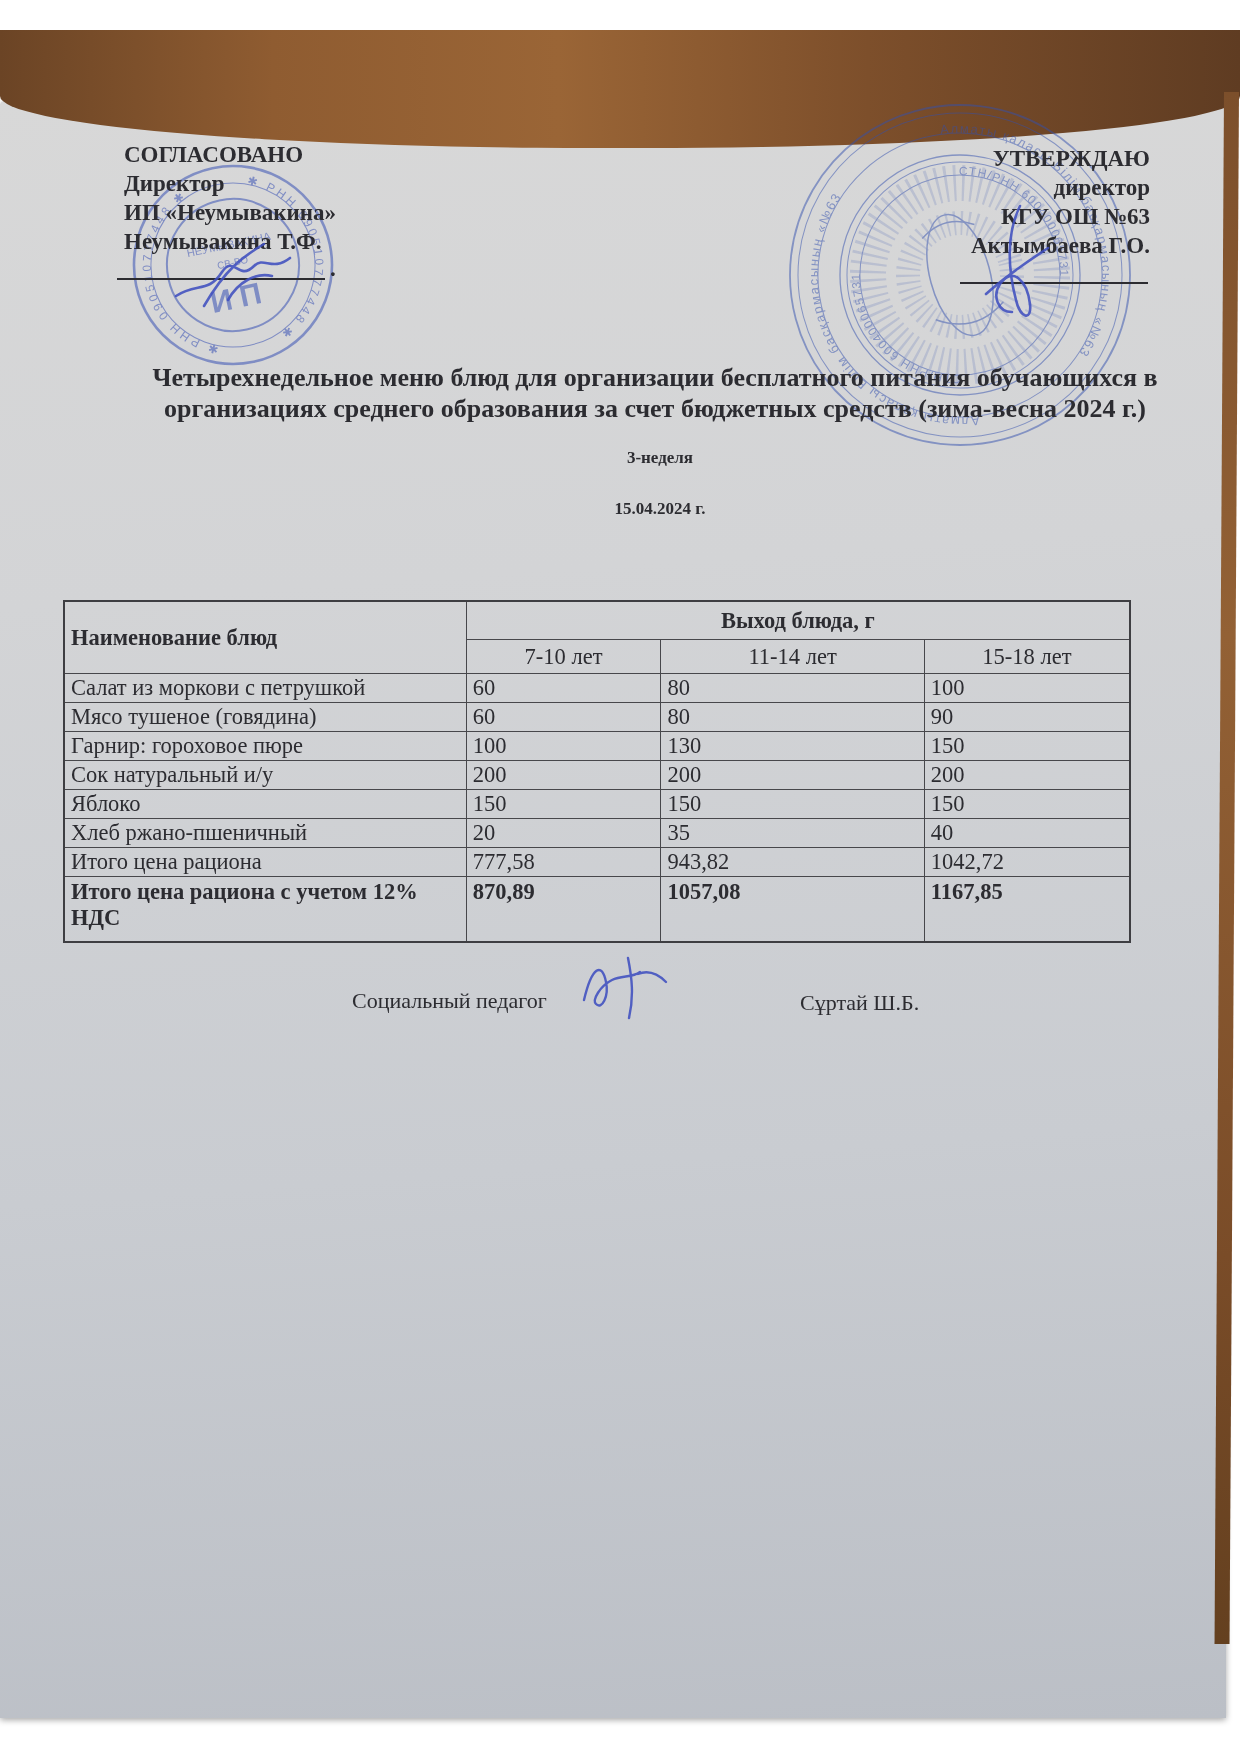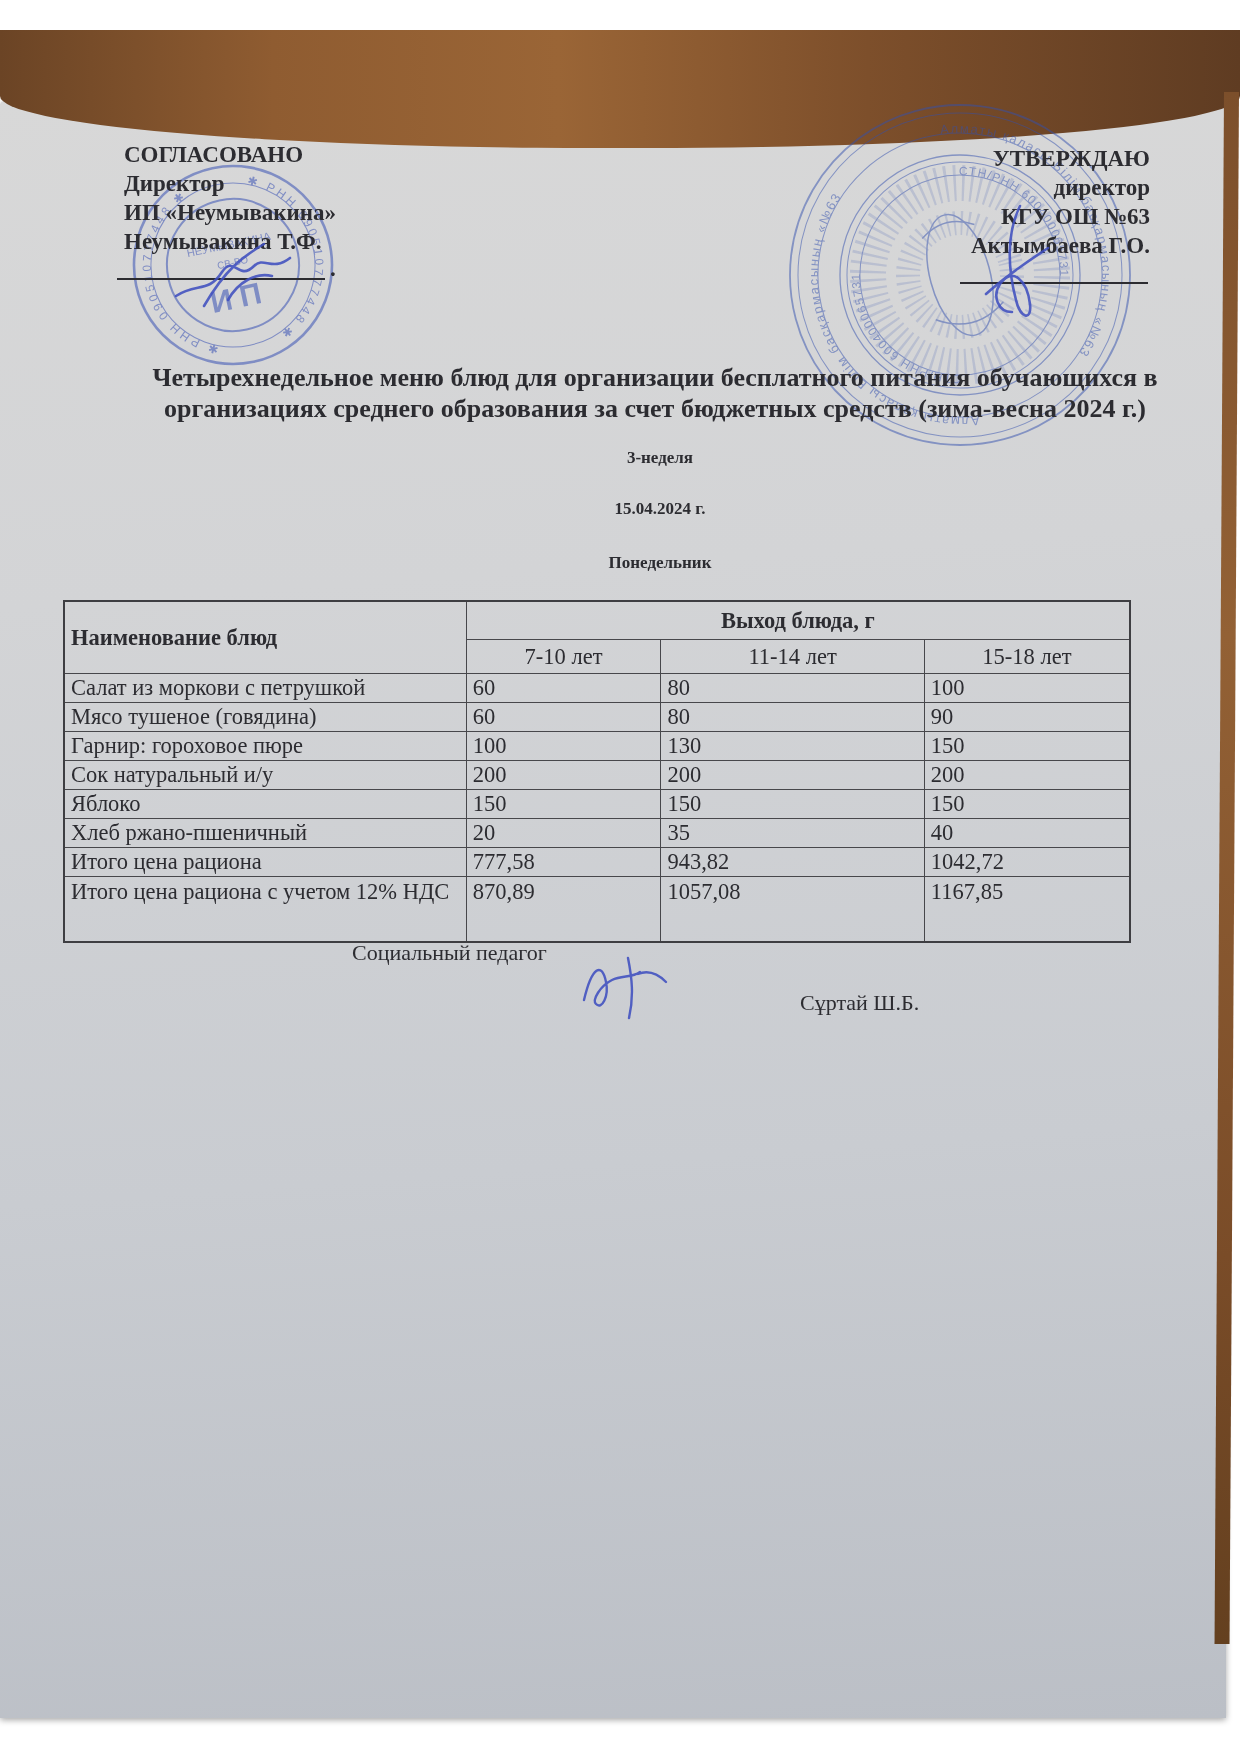--- a/index.html
+++ b/index.html
@@ -47,23 +47,23 @@
     border-collapse:collapse;border:2.2px solid #3e3e42;
     font-size:22.5px;
   }
   .menu-table th,.menu-table td{border:1.6px solid #47474b;padding:0 6px;}
   .h-name{text-align:left;font-weight:bold;padding-left:10px;}
   .h-group{text-align:center;font-weight:bold;height:37px;}
   .h-age{text-align:center;font-weight:normal;height:33px;}
   .menu-table tbody td{height:28px;line-height:26px;}
   .c-name{text-align:left;padding-left:8px;padding-right:28px;}
   .c-val{}
-  .menu-table tbody tr:last-child td{height:62px;vertical-align:top;padding-top:2px;}
-  
-  .footer-role{position:absolute;left:352px;top:940px;z-index:4;font-size:22px;}
+  .menu-table tbody tr:last-child td{height:62px;vertical-align:top;padding-top:2px;font-weight:bold;}
+  
+  .footer-role{position:absolute;left:352px;top:988px;z-index:4;font-size:22px;}
   .footer-name{position:absolute;left:800px;top:990px;z-index:4;font-size:22px;}
   
   .stamp{position:absolute;z-index:3;filter:blur(.4px);}
   .stamp-left{left:130px;top:162px;}
   .stamp-right{left:785px;top:100px;}
   .signature{position:absolute;z-index:5;}
   .sig-left-ink{left:168px;top:238px;}
   .sig-right-ink{left:968px;top:200px;}
   .sig-footer-ink{left:578px;top:952px;}
   .stamp text{font-family:"Liberation Sans","DejaVu Sans",sans-serif;}
@@ -160,21 +160,20 @@
     </g>
   </svg>
 
   <div class="doc-title">
     <div>Четырехнедельное меню блюд для организации бесплатного питания обучающихся в</div>
     <div>организациях среднего образования за счет бюджетных средств (зима-весна 2024 г.)</div>
   </div>
 
   <div class="center-line week-line">3-неделя</div>
   <div class="center-line date-line">15.04.2024 г.</div>
-  <div class="center-line day-line">Понедельник</div>
 
   <table class="menu-table">
     <colgroup>
       <col style="width:403px">
         <col style="width:195px">
         <col style="width:264px">
         <col style="width:206px">
     </colgroup>
     <thead>
       <tr>

